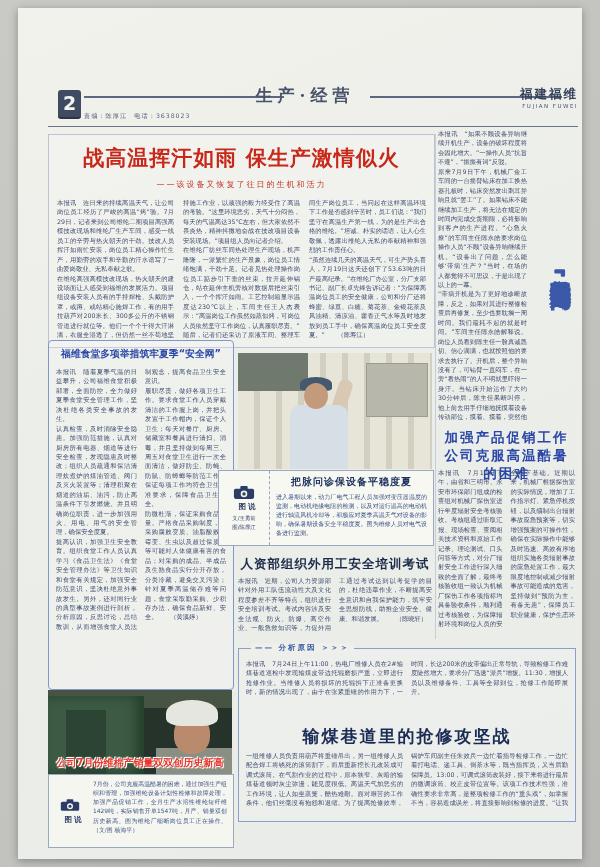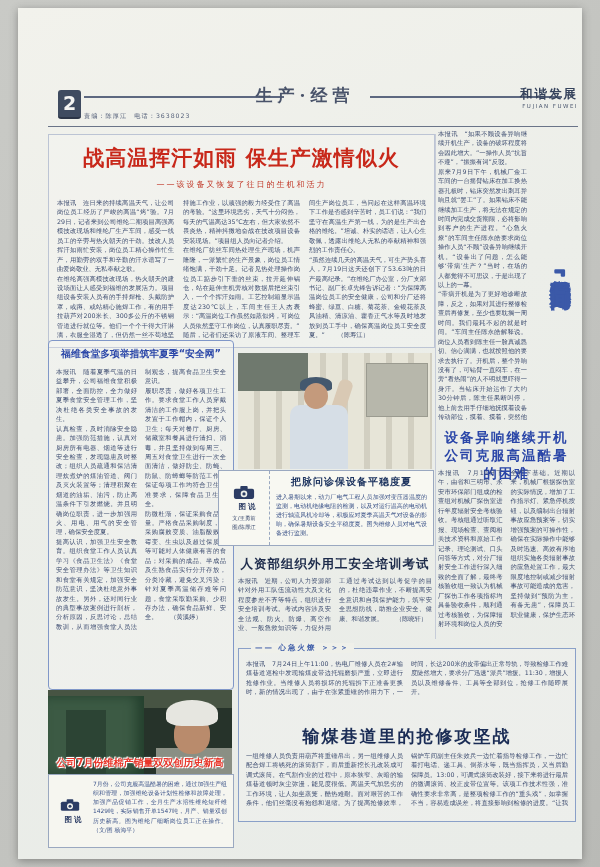--- a/index.html
+++ b/index.html
@@ -119,21 +119,21 @@
 <div class="page">
 
   <div class="abs pagenum">
     <span>2</span>
   </div>
   <div class="abs hline" style="left:66px;width:200px;"></div>
   <div class="abs hline" style="left:352px;width:192px;"></div>
   <div class="abs editor-line">责编：陈厚江　电话：3638023</div>
   <div class="abs section-title">生产·经营</div>
   <div class="abs masthead">
-    <div class="cn">和谐发展</div>
+    <div class="cn">福建福维</div>
     <div class="en">FUJIAN FUWEI</div>
   </div>
   <div class="abs header-rule"></div>
   <div class="abs vrule"></div>
 
   <div class="abs main-box">
     <div class="main-headline">战高温挥汗如雨  保生产激情似火</div>
     <div class="main-sub">——该设备又恢复了往日的生机和活力</div>
     <div class="main-body body-text cols3">本报讯　连日来的持续高温天气，让公司岗位员工经历了严峻的高温“烤”验。7月29日，记者来到公司维纶二期项目高强高模技改现场和维纶厂生产车间，感受一线员工的辛劳与热火朝天的干劲。技改人员挥汗如雨忙安装，岗位员工精心操作忙生产，用勤劳的双手和辛勤的汗水谱写了一曲爱岗敬业、无私奉献之歌。
 在维纶高强高模技改现场，热火朝天的建设场面让人感受到福维的发展活力。项目组设备安装人员有的手持焊枪、头戴防护罩，或蹲、或站精心施焊工作，有的用手拉葫芦对200米长、300多公斤的不锈钢管道进行就位等。他们一个个干得大汗淋漓，衣服全湿透了，但仍然一丝不苟地坚持施工作业，以顽强的毅力经受住了高温的考验。“这里环境恶劣，天气十分闷热，每天的气温高达35℃左右，但大家依然不畏炎热，精神抖擞地奋战在技改项目设备安装现场。”项目组人员向记者介绍。
@@ -143,21 +143,21 @@
   </div>
 
   <div class="abs r1-wrap">
     <div class="r1-title">『我们最耗不起的就是时间』</div>
     <div class="r1-body body-text">本报讯　“如果不顾设备异响继续开机生产，设备的破坏程度将会因此增大。”一操作人员“抗旨不遵”，“振振有词”反驳。
 原来7月9日下午，机械厂金工车间的一台摇臂钻床在加工换热器孔板时，钻床突然发出刺耳异响且就“罢工”了。如果钻床不能继续加工生产，将无法在规定的时间内完成交货期限，必将影响到客户的生产进程。“心急火燎”的车间主任陈永皓要求岗位操作人员“不顾”设备异响继续开机。“设备出了问题，怎么能够‘带病’生产？”当时，在场的人都觉得不可思议，于是出现了以上的一幕。
 “带病开机是为了更好地诊断故障，反之，如果对其进行整修检查后再修复，至少也要耽搁一周时间。我们最耗不起的就是时间。”车间主任陈永皓解释说。岗位人员看到陈主任一脸真诚恳切、信心满满，也就按照他的要求去执行了。开机后，整个异响没有了，可钻臂一直闷车，在一旁“看热闹”的人不明就里吓得一身汗。当钻床开始运作了大约30分钟后，陈主任果断叫停，他上前去用手仔细地抚摸着设备传动部位，摸着、摸着，突然他叫了一声：“找到毛病了”——钻臂的推力轴承发烫，肯定是推力轴承坏了。后来，通过更换推力轴承，该设备又恢复了往日的生机和活力，保障了生产的顺利进行。　　（张仁瑶、陈寿江）</div>
   </div>
 
   <div class="abs r2-title">
-    <div>设备异响继续开机</div>
+    <div>加强产品促销工作</div>
     <div>公司克服高温酷暑的困难</div>
   </div>
   <div class="abs r2-body body-text cols2">本报讯　7月10日下午，由省和三明市、永安市环保部门组成的检查组对机械厂探伤室进行年度辐射安全考核验收。考核组通过听取汇报、现场检查、查阅相关技术资料和原始工作记录、理论测试、口头问答等方式，对分厂辐射安全工作进行深入细致的全面了解，最终考核验收组一致认为机械厂探伤工作各项指标均具备验收条件，顺利通过考核验收，为保障辐射环境和岗位人员的安全打下基础。近期以来，机械厂根据探伤室的实际情况，增加了工作指示灯、紧急停机按钮，以及编制出台辐射事故应急预案等，切实增强预案的可操作性，确保在实际操作中能够及时迅速、高效有序地组织实施各类辐射事故的应急处置工作，最大限度地控制或减少辐射事故可能造成的危害，坚持做到“预防为主，有备无患”，保障员工职业健康，保护生态环境安全。　　（张仁瑶）</div>
 
   <div class="abs canteen-box">
     <div class="canteen-title">福维食堂多项举措筑牢夏季“安全网”</div>
     <div class="canteen-body body-text cols2">本报讯　随着夏季气温的日益攀升，公司福维食堂积极部署，全面防控，全力做好夏季食堂安全管理工作，坚决杜绝各类安全事故的发生。
 认真检查，及时消除安全隐患。加强防范措施，认真对厨房所有电器、烟道等进行安全检查，发现隐患及时整改；组织人员疏通和保洁清理炊煮炉的煤油管道、阀门及灭火装置等；清理积聚在烟道的油垢、油污，防止高温条件下引发燃烧。并且明确岗位职责，进一步加强用火、用电、用气的安全管理，确保安全度夏。
 提高认识，加强卫生安全教育。组织食堂工作人员认真学习《食品卫生法》《食堂安全管理办法》等卫生知识和食堂有关规定，加强安全防范意识，坚决杜绝意外事故发生。另外，还对同行业的典型事故案例进行剖析，分析原因，反思讨论，总结教训，从而增强食堂人员法制观念，提高食品卫生安全意识。
 履职尽责，做好各项卫生工作。要求食堂工作人员穿戴清洁的工作服上岗，并把头发置于工作帽内，保证个人卫生；每天对餐厅、厨房、储藏室和餐具进行清扫、消毒，并且坚持做到每周三、周五对食堂卫生进行一次全面清洁，做好防尘、防蝇、防鼠、防蟑螂等防范工作，保证每项工作均符合卫生标准要求，保障食品卫生安全。
@@ -188,21 +188,21 @@
     <div class="cap-right">
       <div class="cap-title">把脉问诊保设备平稳度夏</div>
       <div class="cap-text">进入暑期以来，动力厂电气工程人员加强对变压器温度的监测，电动机绝缘电阻的检测，以及对运行温高的电动机进行轴流风机冷却等，积极应对夏季高温天气对设备的影响，确保暑期设备安全平稳度夏。图为维修人员对电气设备进行监测。</div>
     </div>
   </div>
 
   <div class="abs train-title">人资部组织外用工安全培训考试</div>
   <div class="abs train-body body-text cols2">本报讯　近期，公司人力资源部针对外用工队伍流动性大及文化程度参差不齐等特点，组织进行安全培训考试。考试内容涉及安全法规、防火、防爆、高空作业、一般急救知识等，力促外用工通过考试达到以考促学的目的，杜绝违章作业，不断提高安全意识和自我保护能力，筑牢安全思想防线，助推企业安全、健康、和谐发展。　　（陈晓轩）</div>
 
   <div class="abs scan-box">
-    <div class="scan-header">—— 心急火燎 ＞＞＞</div>
+    <div class="scan-header">—— 分析原因 ＞＞＞</div>
     <div class="scan-part body-text cols2">本报讯　7月24日上午11:00，热电厂维修人员在2#输煤巷道巡检中发现输煤皮带边托辊磨损严重，立即进行抢修作业。当维修人员将损坏的托辊拆下正准备更换时，新的情况出现了，由于在张紧重锤的作用力下，一时间，长达200米的皮带偏出正常导轨，导致检修工作难度陡然增大，要求分厂迅速“派兵”增援。11:30，增援人员以及维修备件、工具等全部到位，抢修工作随即展开。</div>
     <div class="scan-title">输煤巷道里的抢修攻坚战</div>
     <div class="scan-part2 body-text cols2">一组维修人员负责用葫芦将重锤吊出，另一组维修人员配合焊工将锈死的滚筒割下，而后重新挖长孔改装成可调式滚筒。在气割作业的过程中，原本狭窄、灰暗的输煤巷道顿时灰尘弥漫，能见度很低。高温天气加恶劣的工作环境，让人如坐蒸笼，酷热难耐。面对艰苦的工作条件，他们丝毫没有抱怨和退缩。为了提高抢修效率，锅炉车间副主任朱效兵一边忙着指导检修工作，一边忙着打电话、递工具、倒茶水等，既当指挥员，又当后勤保障员。13:00，可调式滚筒改装好，接下来将进行最后的微调滚筒、校正皮带位置等。该项工作技术性强，准确性要求非常高，是整项检修工作的“重头戏”，如掌握不当，容易造成误差，将直接影响到检修的进度。“让我来……”关键时刻，维修工陈开篪主动请缨，披挂上阵，他凭借娴熟的技术、丰富的经验，一丝不苟地进行调试和校正。他们仅用了半个多小时的时间，就顺利完成了皮带归位和新托辊安装工作。13:40，输煤皮带恢复正常运转，按时运煤。　　（杨海枫）</div>
   </div>
 
   <div class="abs photo-bot">
     <div class="abs pb-light"></div>
     <div class="abs pb-machine"></div>
     <div class="abs pb-machine2"></div>
     <div class="abs pb-shirt"></div>

